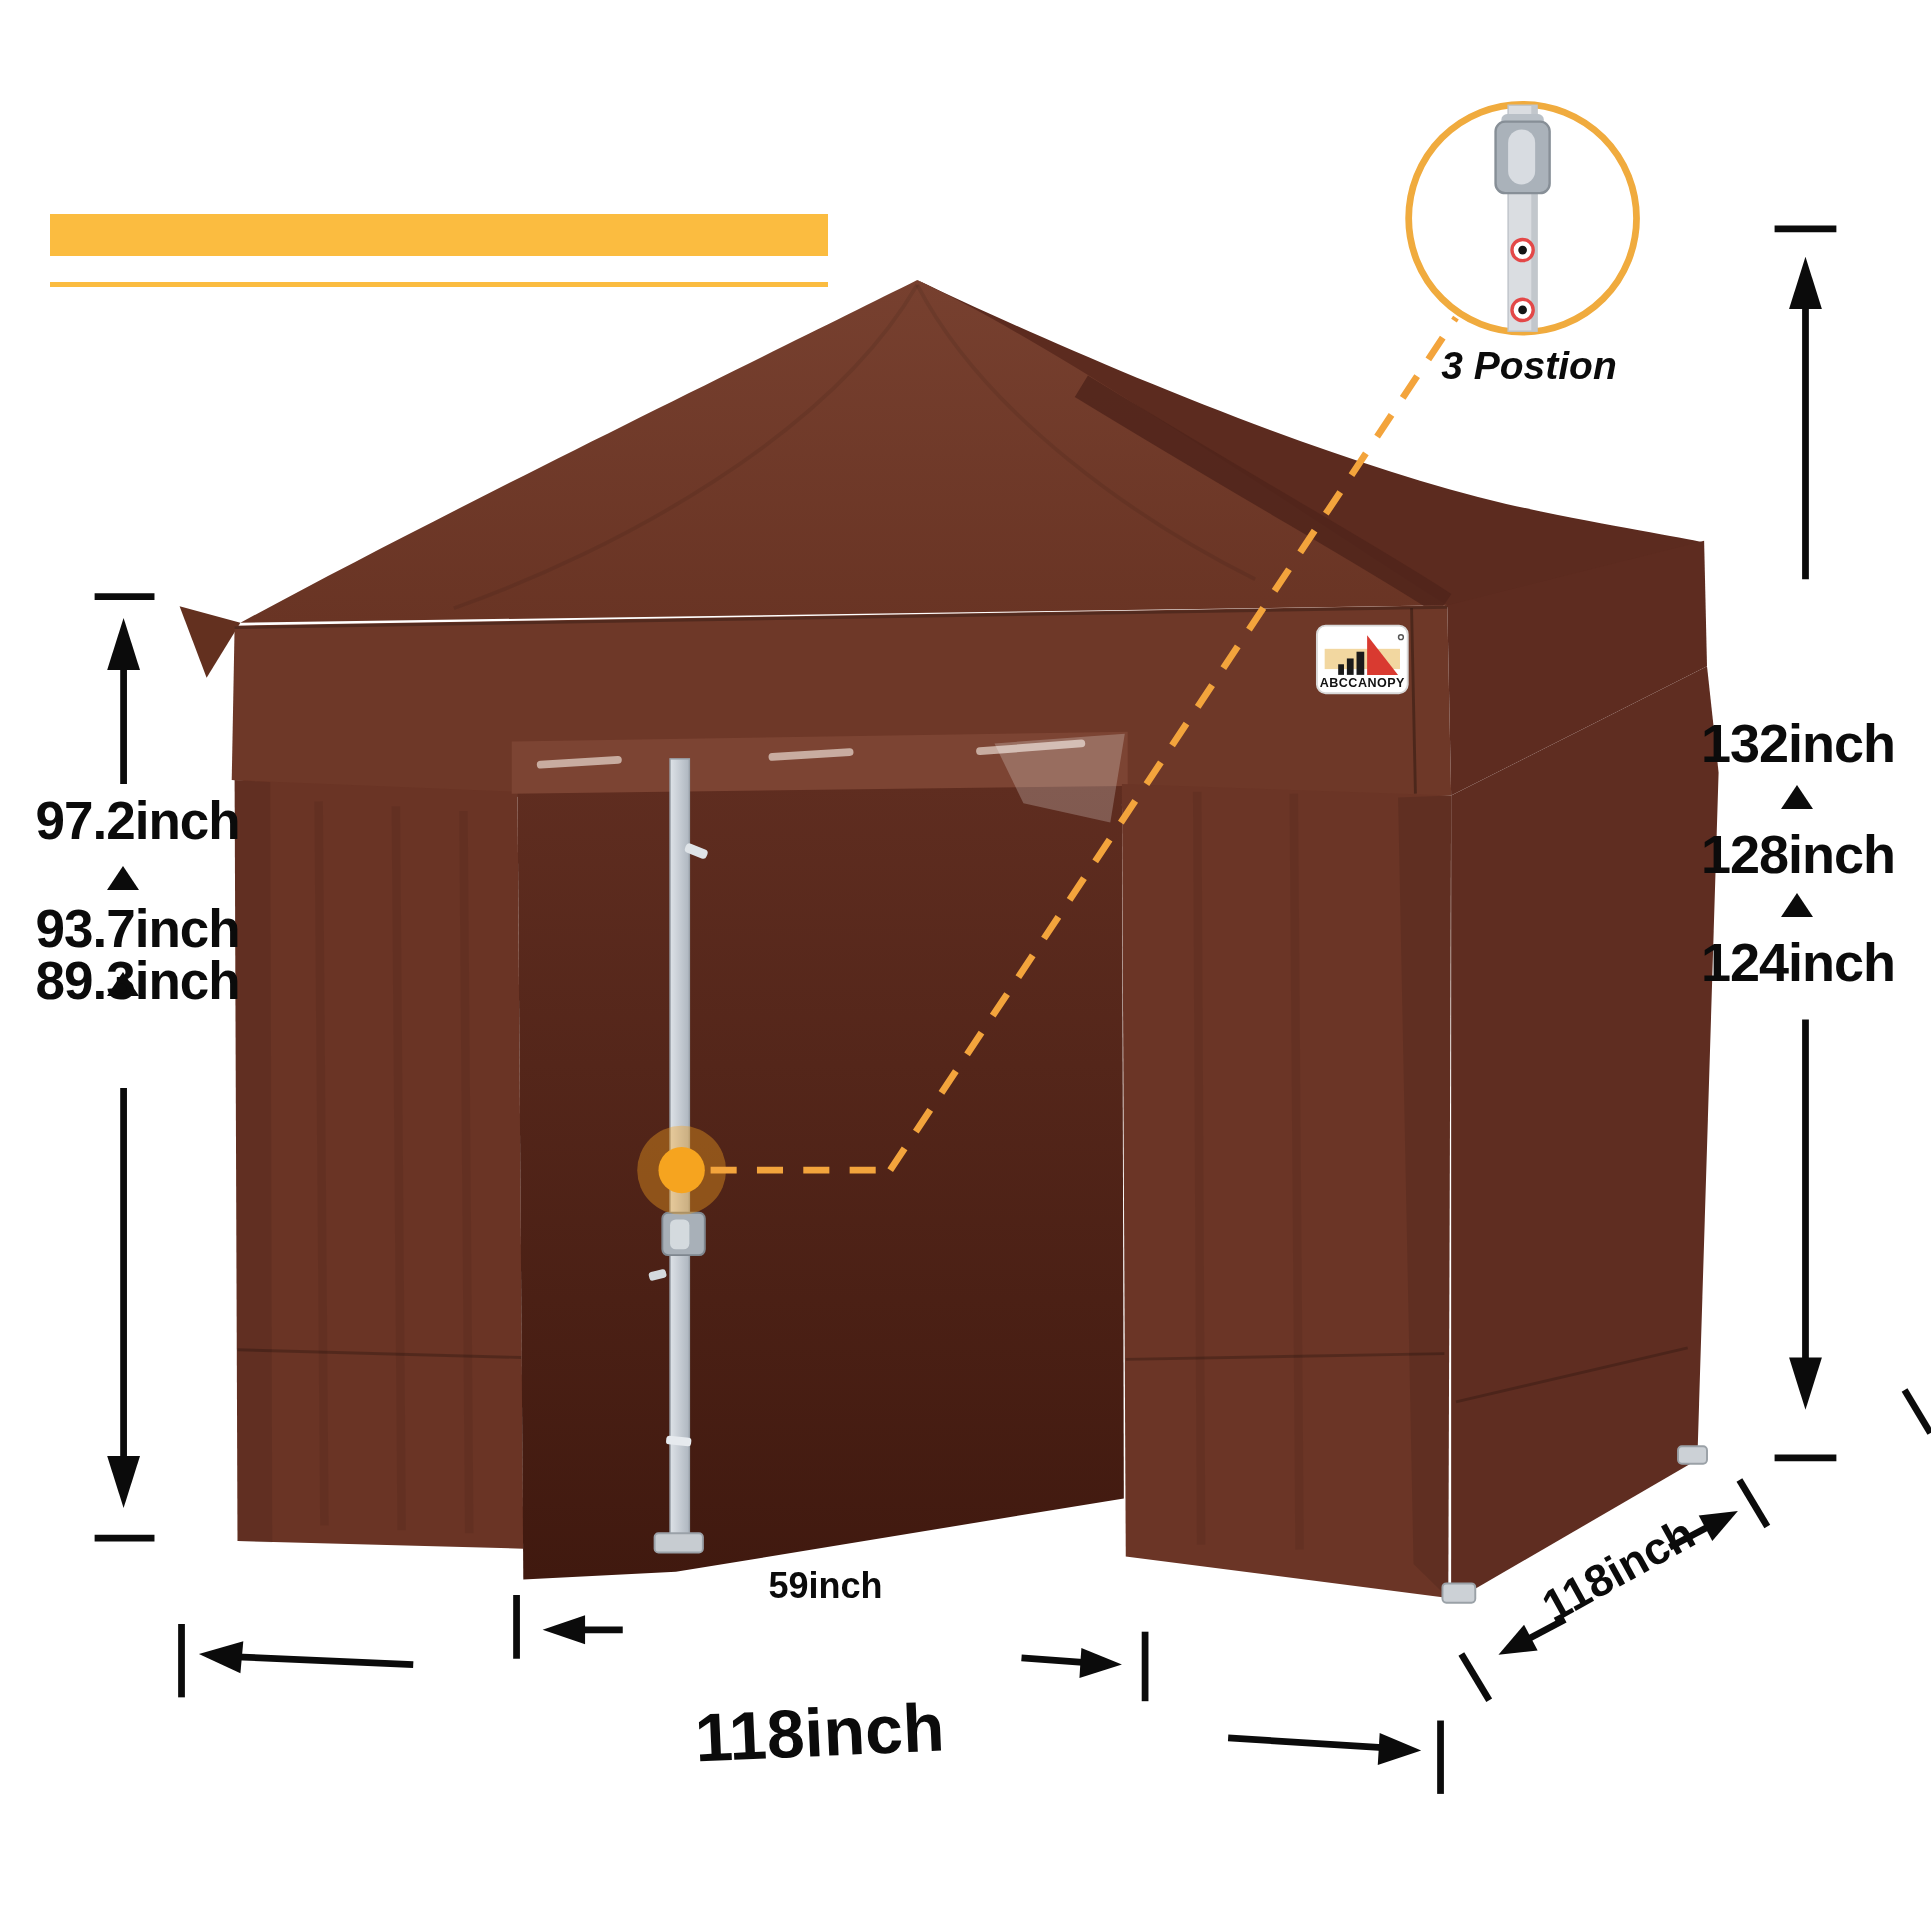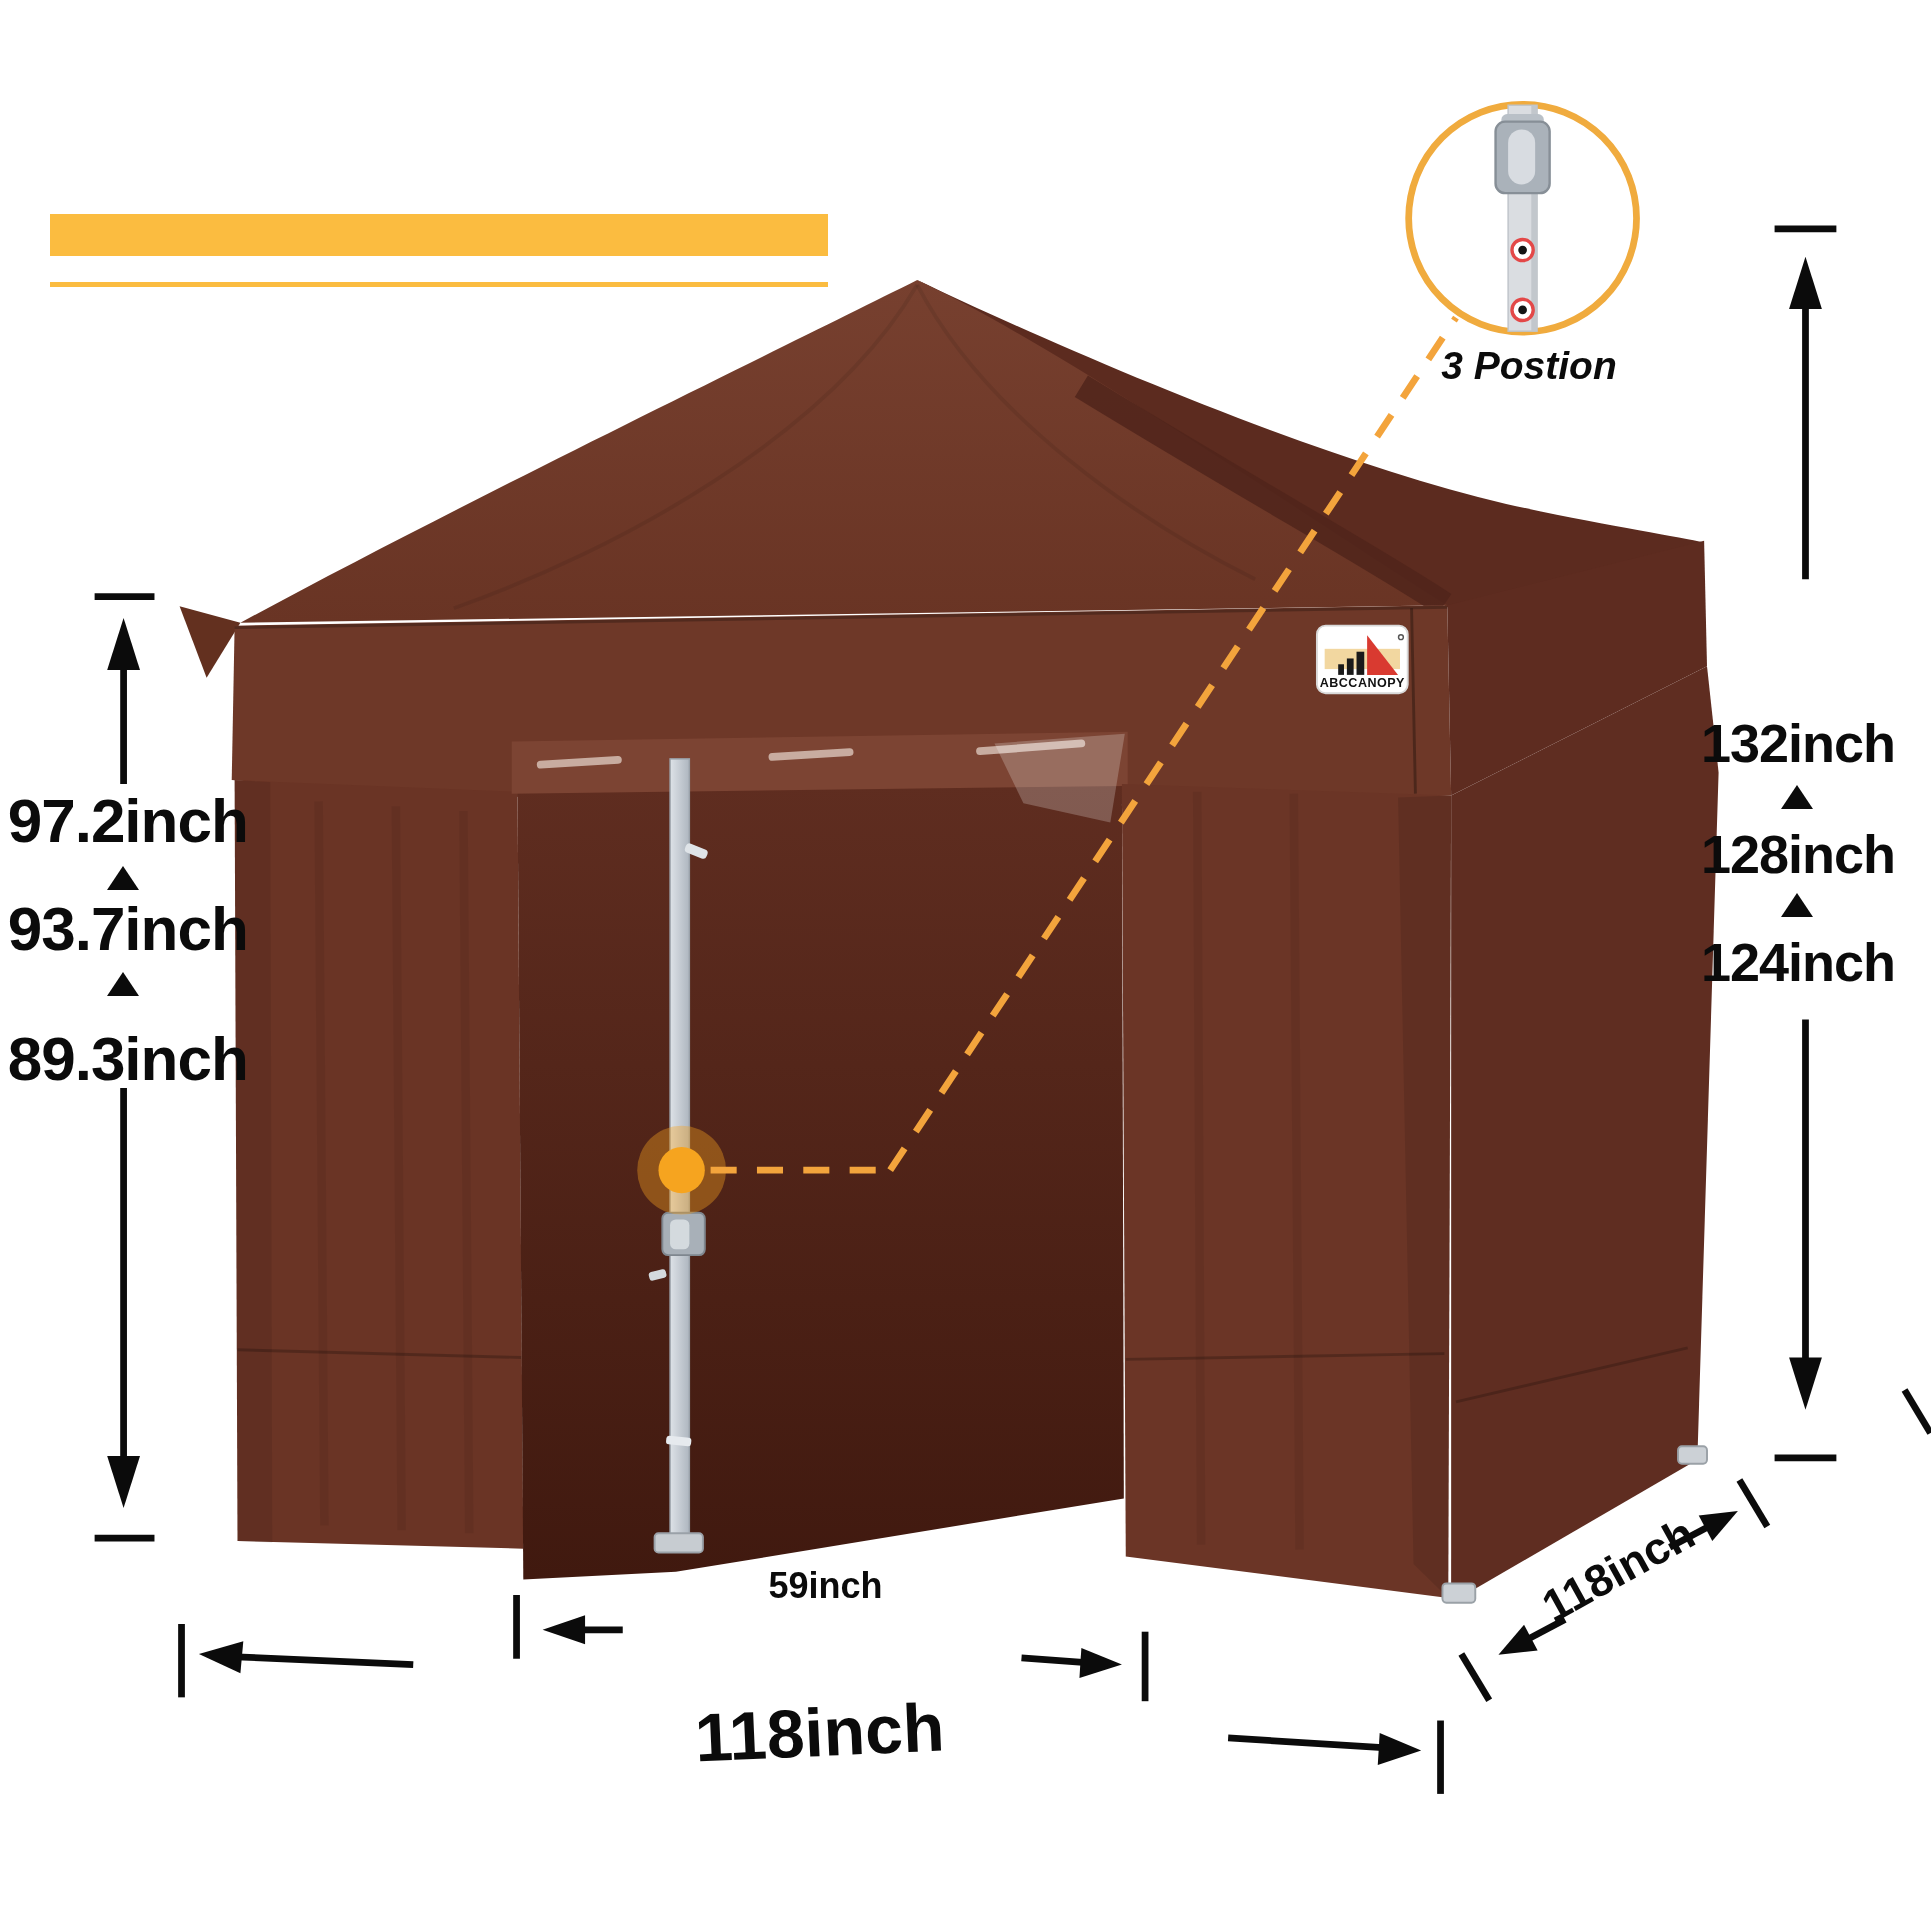--- a/index.html
+++ b/index.html
@@ -14,21 +14,21 @@
   .title-underline{position:absolute;left:50px;top:282px;width:778px;height:4.8px;background:var(--accent,#fbbc40);}
   .title-text{
     position:absolute;left:71px;top:93px;font-size:162px;line-height:1;
     font-weight:bold;color:var(--title,#7c7e81);letter-spacing:-5.8px;
   }
   
   .callout{width:386px;text-align:center;font-size:39px;font-style:italic;line-height:1;}
   .callout.l1{left:1336px;top:346px;}
   .callout.l2{left:1336px;top:386px;}
   
-  .mleft{left:7.7px;width:232px;text-align:center;font-size:62px;line-height:58px;letter-spacing:-1px;}
+  .mleft{left:7.7px;width:232px;text-align:right;font-size:53px;line-height:58px;letter-spacing:-1px;}
   .mright{left:1663px;width:270px;text-align:center;font-size:54px;line-height:58px;letter-spacing:-1px;}
   .tri{position:absolute;width:0;height:0;border-left:16.4px solid transparent;border-right:16.4px solid transparent;
        border-bottom:24px solid var(--ink,#0b0b0b);}
   
   .door-w{left:676px;top:1560px;width:299px;text-align:center;font-size:36px;line-height:52px;}
   .front-w{left:624px;top:1697px;width:391px;text-align:center;font-size:68px;line-height:70px;transform:rotate(-2.5deg);}
   .side-d{left:1498px;top:1546px;width:241px;text-align:center;font-size:45px;line-height:48px;transform:rotate(-29deg);}
 </style>
 </head>
 <body>
@@ -199,21 +199,21 @@
 
   <div class="title-bar"></div>
   <div class="title-underline"></div>
 
   <div class="lbl callout l1">3 Postion</div>
 
   <div class="lbl mleft" style="top:792px">97.2inch</div>
   <div class="tri" style="left:107px;top:866px"></div>
   <div class="lbl mleft" style="top:900px">93.7inch</div>
   <div class="tri" style="left:107px;top:972px"></div>
-  <div class="lbl mleft" style="top:1030px">89.3inch</div>
+  <div class="lbl mleft" style="top:952px">89.3inch</div>
 
   <div class="lbl mright" style="top:714px">132inch</div>
   <div class="tri" style="left:1781px;top:785px"></div>
   <div class="lbl mright" style="top:825px">128inch</div>
   <div class="tri" style="left:1781px;top:893px"></div>
   <div class="lbl mright" style="top:933px">124inch</div>
 
   <div class="lbl door-w">59inch</div>
   <div class="lbl front-w">118inch</div>
   <div class="lbl side-d">118inch</div>

